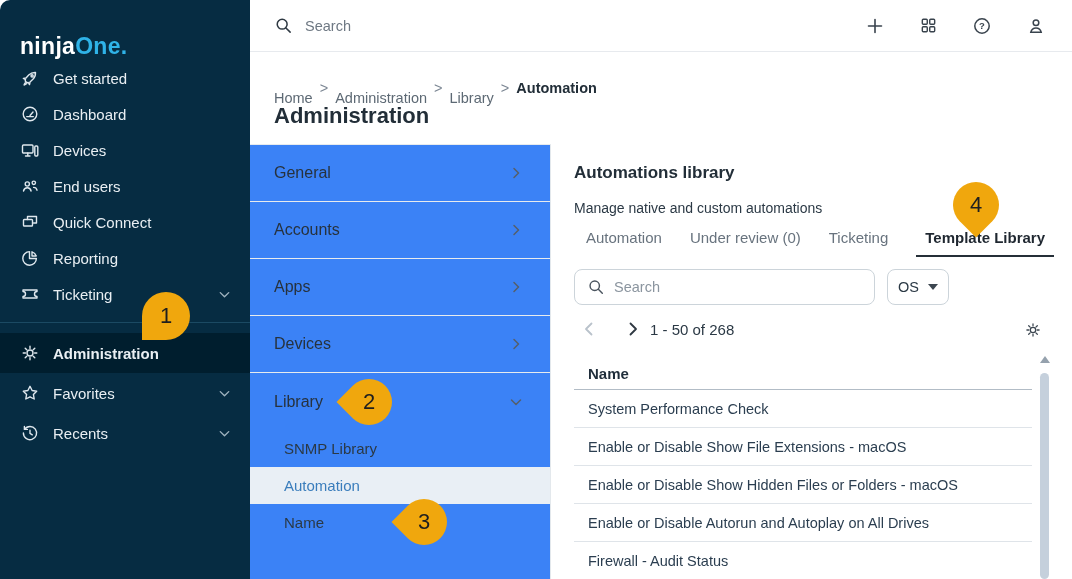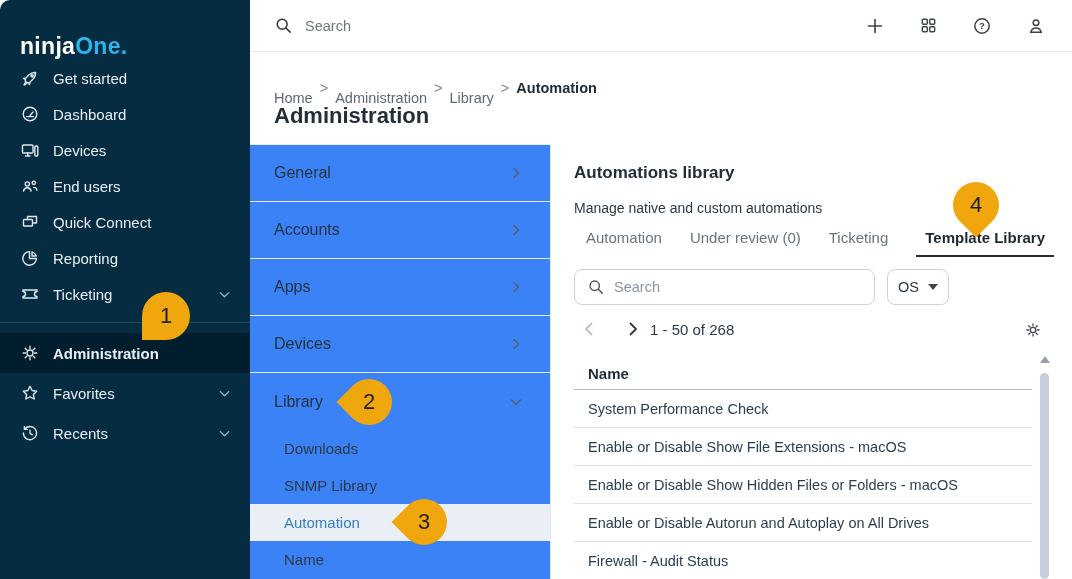--- a/index.html
+++ b/index.html
@@ -343,23 +343,20 @@
         </svg>
     </span>
   </div>
   <div class="menu-row no-border">
     <span>Library</span>
     <span class="chev">
       <svg viewBox="0 0 16 16" width="16" height="16" fill="none" stroke="currentColor" stroke-width="1.5" stroke-linecap="round" stroke-linejoin="round">
           <path d="M3.5 6l4.5 4.5L12.5 6"></path>
         </svg>
     </span>
-  </div>
-  <div class="submenu-item">
-    <span>Downloads</span>
   </div>
   <div class="submenu-item">
     <span>SNMP Library</span>
   </div>
   <div class="submenu-item active">
     <span>Automation</span>
   </div>
   <div class="submenu-item">
     <span>Name</span>
   </div>

